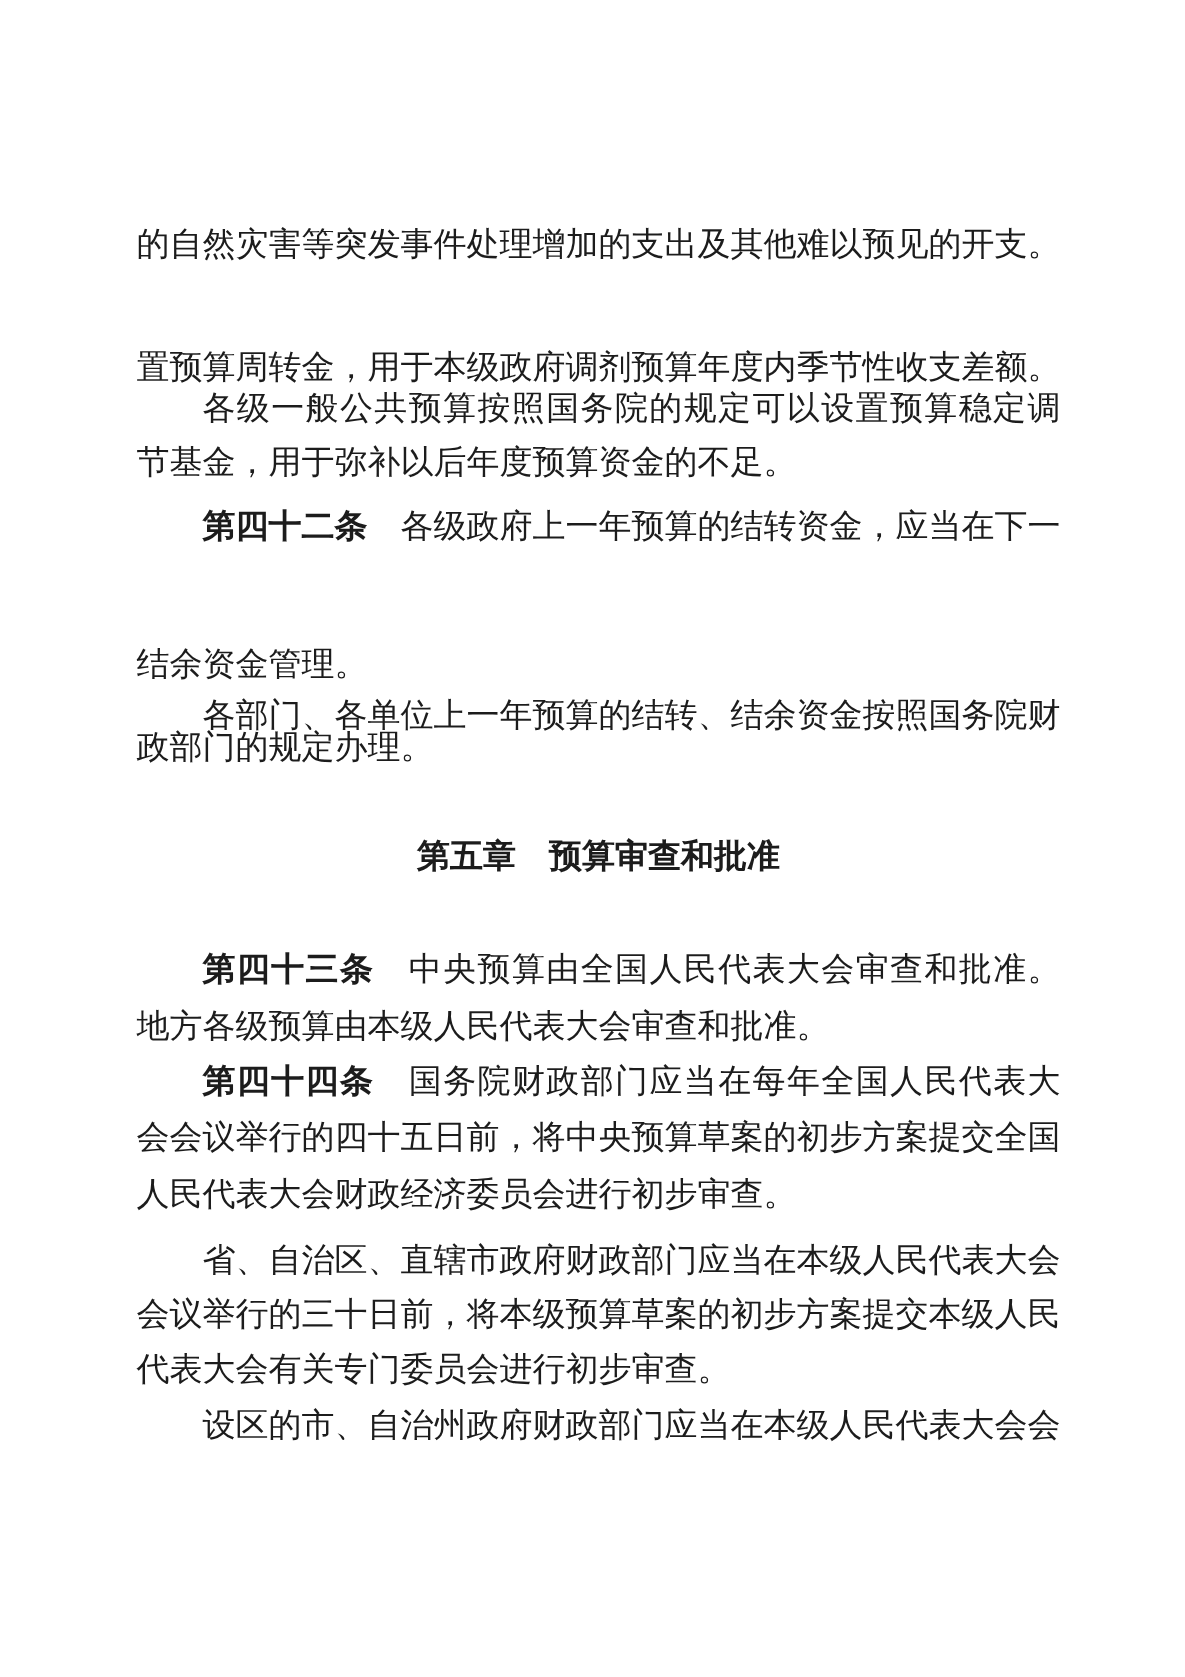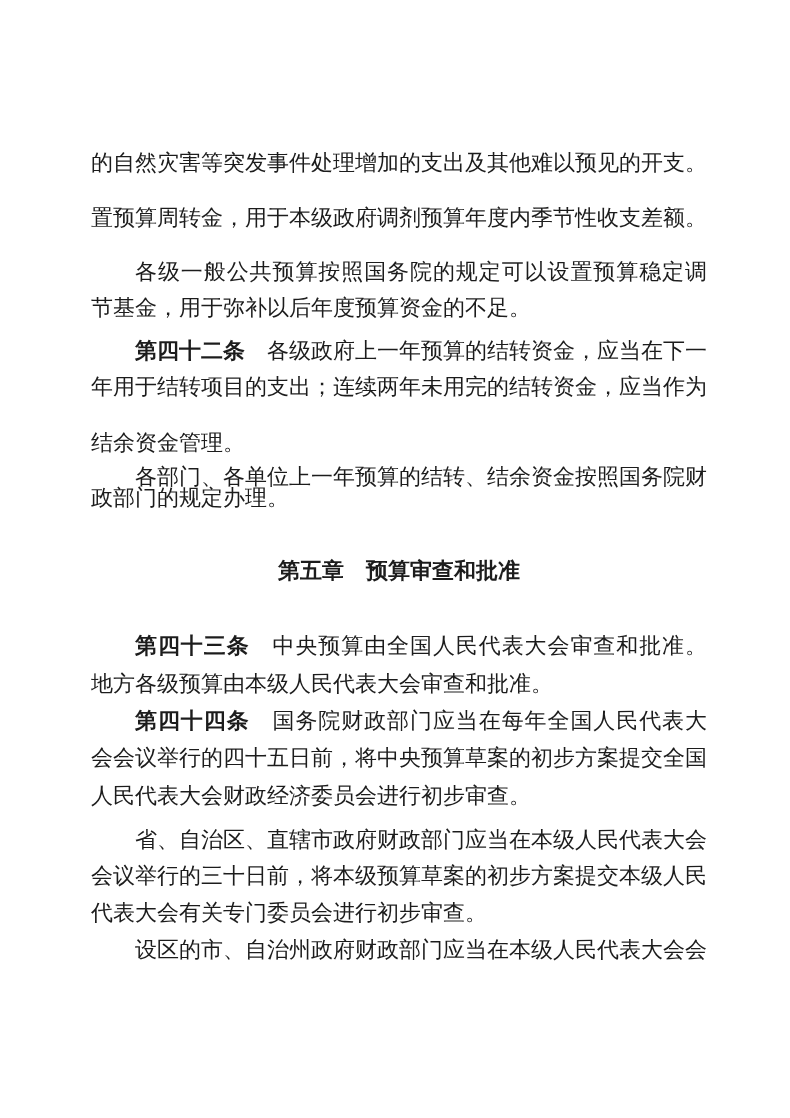--- a/index.html
+++ b/index.html
@@ -64,25 +64,24 @@
     font-family: "Liberation Serif", "DejaVu Serif", serif;
     letter-spacing: 0px;
   }
 </style>
 </head>
 <body>
 
 <div class="page">
   <div class="content">
       <div class="line justify" style="top: 150px;"><span class="normal">的自然灾害等突发事件处理增加的支出及其他难以预见的开支。</span></div>
-      <div class="line justify" style="top: 205px;"><span class="normal">置预算周转金，用于本级政府调剂预算年度内季节性收支差额。</span></div>
+      <div class="line justify" style="top: 232px;"><span class="normal">置预算周转金，用于本级政府调剂预算年度内季节性收支差额。</span></div>
       <div class="line justify" style="top: 259px; padding-left: 44px;"><span class="normal">各级一般公共预算按照国务院的规定可以设置预算稳定调</span></div>
       <div class="line" style="top: 295px;"><span class="normal">节基金，用于弥补以后年度预算资金的不足。</span></div>
       <div class="line justify" style="top: 338px; padding-left: 44px;"><span class="bold">第四十二条</span><span class="normal">　各级政府上一年预算的结转资金，应当在下一</span></div>
-      <div class="line justify" style="top: 374px;"><span class="normal">年用于结转项目的支出；连续两年未用完的结转资金，应当作为</span></div>
       <div class="line" style="top: 410px; margin-top: 20px;"><span class="normal">结余资金管理。</span></div>
       <div class="line justify" style="top: 448px; padding-left: 44px; margin-top: 16px;"><span class="normal">各部门、各单位上一年预算的结转、结余资金按照国务院财</span></div>
       <div class="line" style="top: 485px;"><span class="normal">政部门的规定办理。</span></div>
       <div class="line heading" style="top: 558px;"><span class="bold">第五章　预算审查和批准</span></div>
       <div class="line justify" style="top: 633px; padding-left: 44px;"><span class="bold">第四十三条</span><span class="normal">　中央预算由全国人民代表大会审查和批准。</span></div>
       <div class="line" style="top: 671px;"><span class="normal">地方各级预算由本级人民代表大会审查和批准。</span></div>
       <div class="line justify" style="top: 708px; padding-left: 44px;"><span class="bold">第四十四条</span><span class="normal">　国务院财政部门应当在每年全国人民代表大</span></div>
       <div class="line justify" style="top: 745px;"><span class="normal">会会议举行的四十五日前，将中央预算草案的初步方案提交全国</span></div>
       <div class="line" style="top: 783px;"><span class="normal">人民代表大会财政经济委员会进行初步审查。</span></div>
       <div class="line justify" style="top: 827px; padding-left: 44px;"><span class="normal">省、自治区、直辖市政府财政部门应当在本级人民代表大会</span></div>

